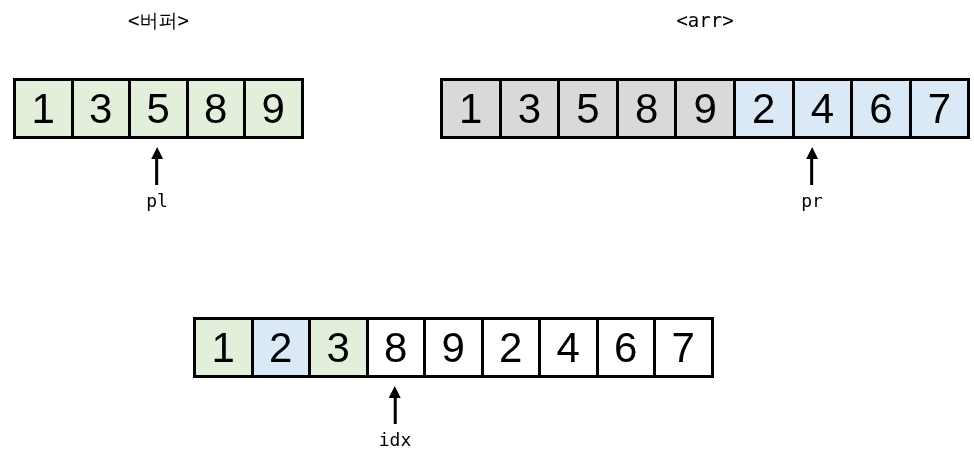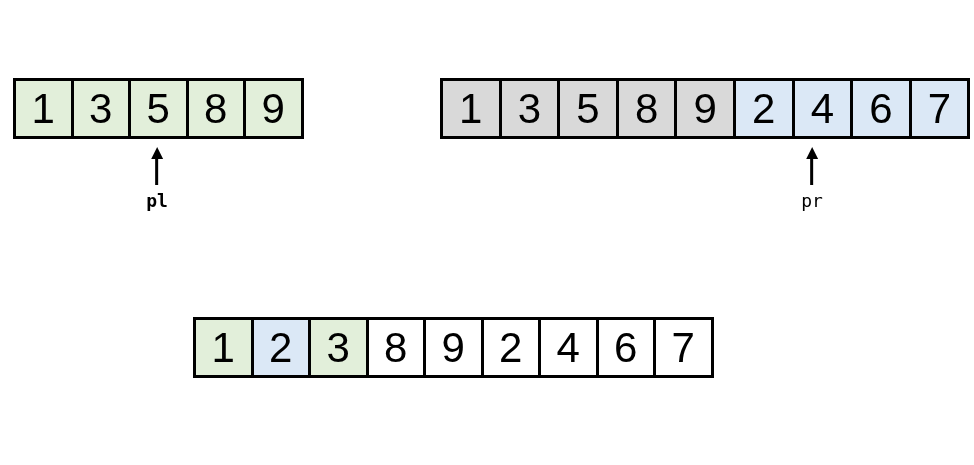--- a/index.html
+++ b/index.html
@@ -85,31 +85,33 @@
     line-height: 20px;
     color: #000000;
     white-space: nowrap;
   }
 </style>
 </head>
 <body>
 
 <div class="canvas">
 
+  <div class="array-title title-buffer">&lt;버퍼&gt;</div>
 
+  <div class="array-title title-arr">&lt;arr&gt;</div>
 
   <div class="array-wrap wrap-buffer">
     <div class="cells">
         <div class="cell" style="background: rgb(226, 239, 218);">1</div>
         <div class="cell" style="background: rgb(226, 239, 218);">3</div>
         <div class="cell" style="background: rgb(226, 239, 218);">5</div>
         <div class="cell" style="background: rgb(226, 239, 218);">8</div>
         <div class="cell" style="background: rgb(226, 239, 218);">9</div>
       </div>
-    <div class="pointer" style="left: 144px; font-weight: bold;">
+    <div class="pointer" style="left: 144px;">
       <div class="arrow">
         <div class="arrow-head"></div>
         <div class="arrow-shaft"></div>
       </div>
       <div class="pointer-label">pl</div>
     </div>
   </div>
 
   <div class="array-wrap wrap-arr">
     <div class="cells">
@@ -137,15 +139,22 @@
         <div class="cell" style="background: rgb(226, 239, 218);">1</div>
         <div class="cell" style="background: rgb(219, 232, 246);">2</div>
         <div class="cell" style="background: rgb(226, 239, 218);">3</div>
         <div class="cell" style="background: rgb(255, 255, 255);">8</div>
         <div class="cell" style="background: rgb(255, 255, 255);">9</div>
         <div class="cell" style="background: rgb(255, 255, 255);">2</div>
         <div class="cell" style="background: rgb(255, 255, 255);">4</div>
         <div class="cell" style="background: rgb(255, 255, 255);">6</div>
         <div class="cell" style="background: rgb(255, 255, 255);">7</div>
       </div>
+    <div class="pointer" style="left: 202px;">
+      <div class="arrow">
+        <div class="arrow-head"></div>
+        <div class="arrow-shaft"></div>
+      </div>
+      <div class="pointer-label">idx</div>
+    </div>
   </div>
 
 </div>
 
 </body></html>

